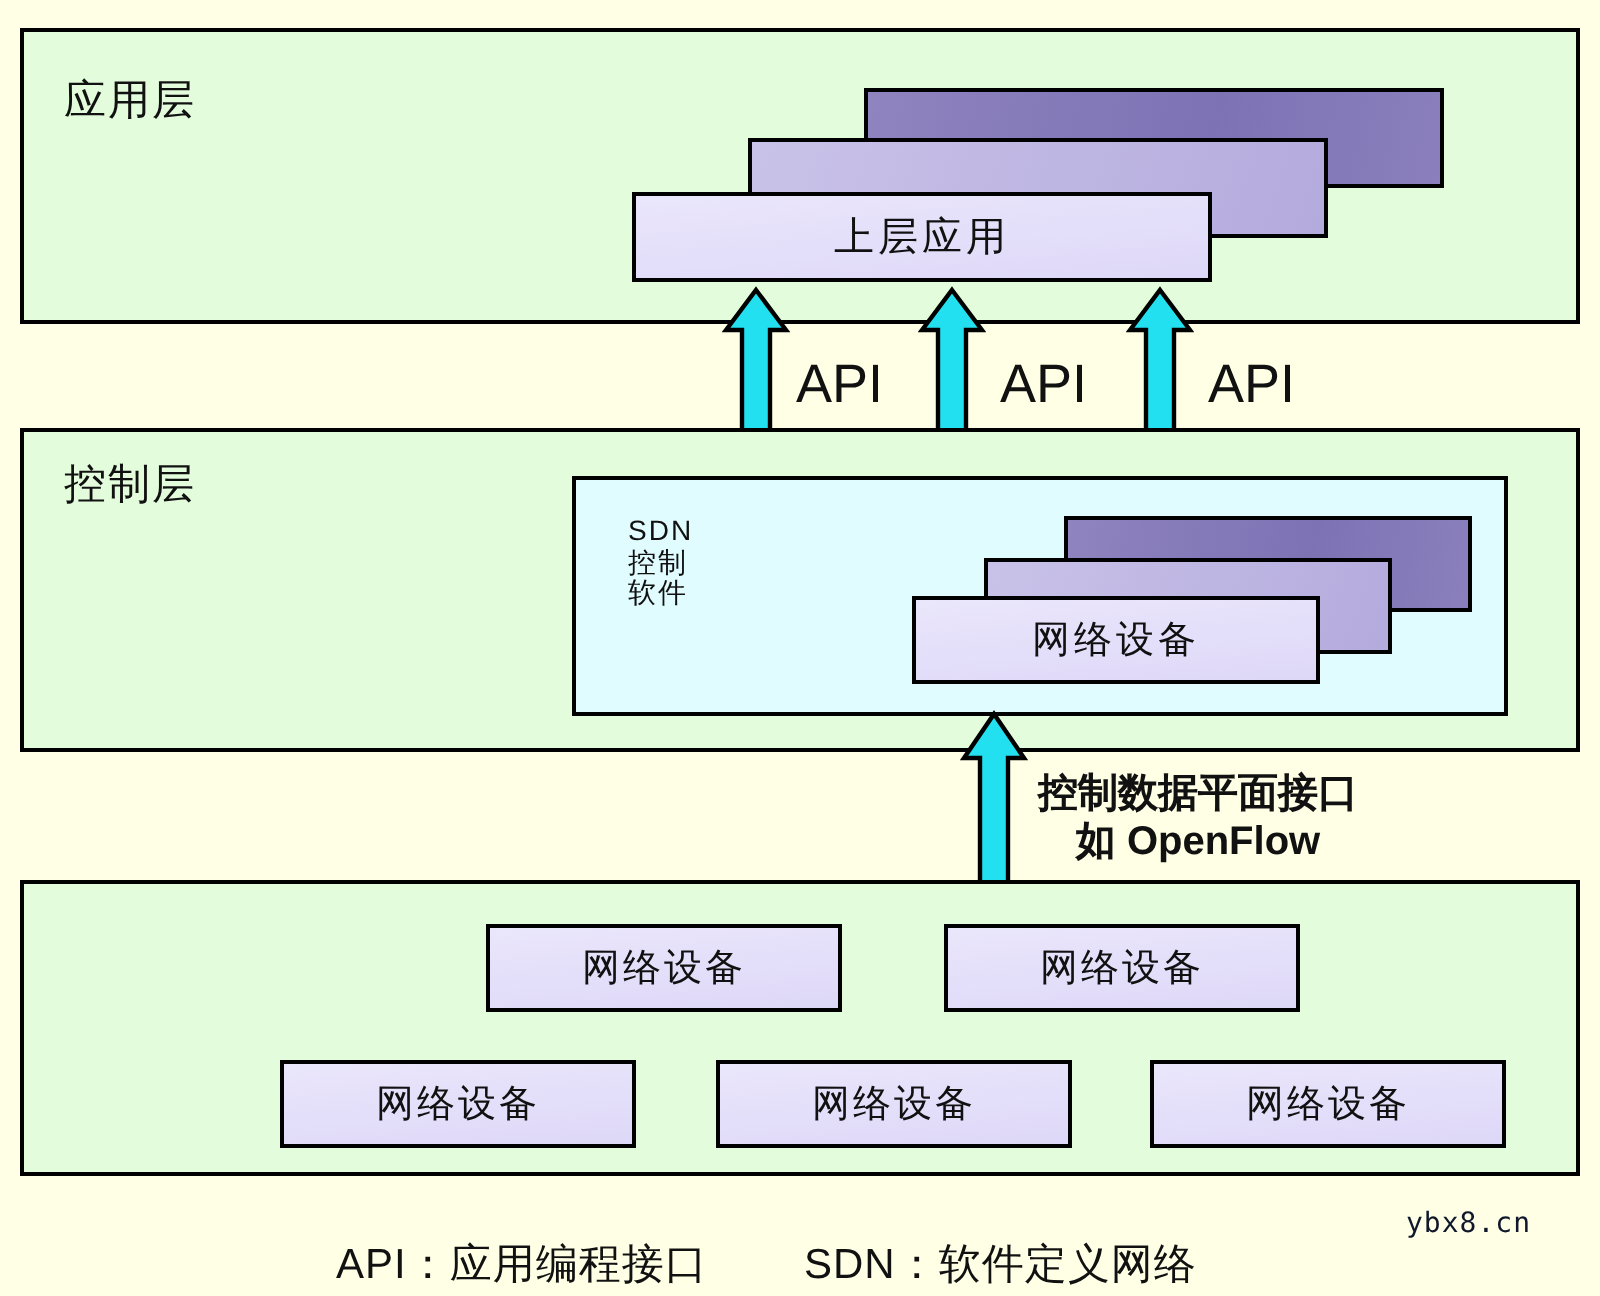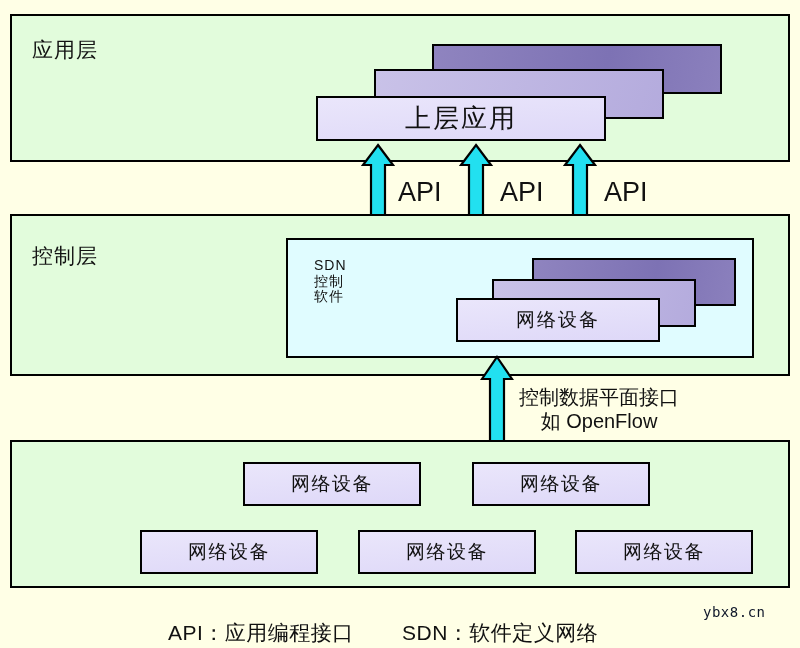--- a/index.html
+++ b/index.html
@@ -50,21 +50,21 @@
   .card-mid {
     background: linear-gradient(110deg, #c9c2e8 0%, #b4abdd 100%);
   }
   .card-front {
     background: linear-gradient(175deg, #eae6fb 0%, #ded8f8 100%);
     display: flex;
     align-items: center;
     justify-content: center;
   }
   .card-front-label {
-    font-size: 26px;
+    font-size: 20px;
     color: #111111;
     letter-spacing: 2px;
     white-space: nowrap;
   }
 
   
   .devbox {
     position: absolute;
     border: 2px solid #000000;
     box-sizing: border-box;
@@ -105,21 +105,21 @@
   .arrow svg { display: block; }
 
   
   .caption {
     position: absolute;
     color: #111111;
     white-space: pre-line;
     line-height: 1.22em;
   }
   .api-caption { font-size: 27px; }
-  .cdpi-caption { font-size: 20px; text-align: center; }
+  .cdpi-caption { font-size: 20px; text-align: center; font-weight: bold; }
   .legend-caption {
     font-size: 21px;
     letter-spacing: 0.5px;
     white-space: nowrap;
   }
   #watermark {
     position: absolute;
     font-size: 14px;
     color: #0f172a;
     font-family: "DejaVu Sans Mono", monospace;
@@ -158,21 +158,21 @@
       <polygon points="17,2 32,22 24,22 24,78 32,78 17,98 2,78 10,78 10,22 2,22" fill="#22e0f0" stroke="#000000" stroke-width="2.2" stroke-linejoin="miter"></polygon>
     </svg>
   </div>
 
   <div class="caption api-caption" style="left:398px; top:176px;">API</div>
   <div class="caption api-caption" style="left:500px; top:176px;">API</div>
   <div class="caption api-caption" style="left:604px; top:176px;">API</div>
 
   <div class="layer" id="control-layer" style="left:10px; top:214px; width:780px; height:162px;">
   </div>
-  <div class="layer-title" style="left:32px; top:242px;">控制层</div>
+  <div class="layer-title" style="left:32px; top:228px;">控制层</div>
 
   <div id="sdn-controller-box" style="left:286px; top:238px; width:468px; height:120px;">
     <div id="sdn-controller-label">SDN
 控制
 软件</div>
   </div>
 
   <div class="stack">
     <div class="card card-back" style="left:532px; top:258px; width:204px; height:48px;"></div>
     <div class="card card-mid" style="left:492px; top:279px; width:204px; height:48px;"></div>

